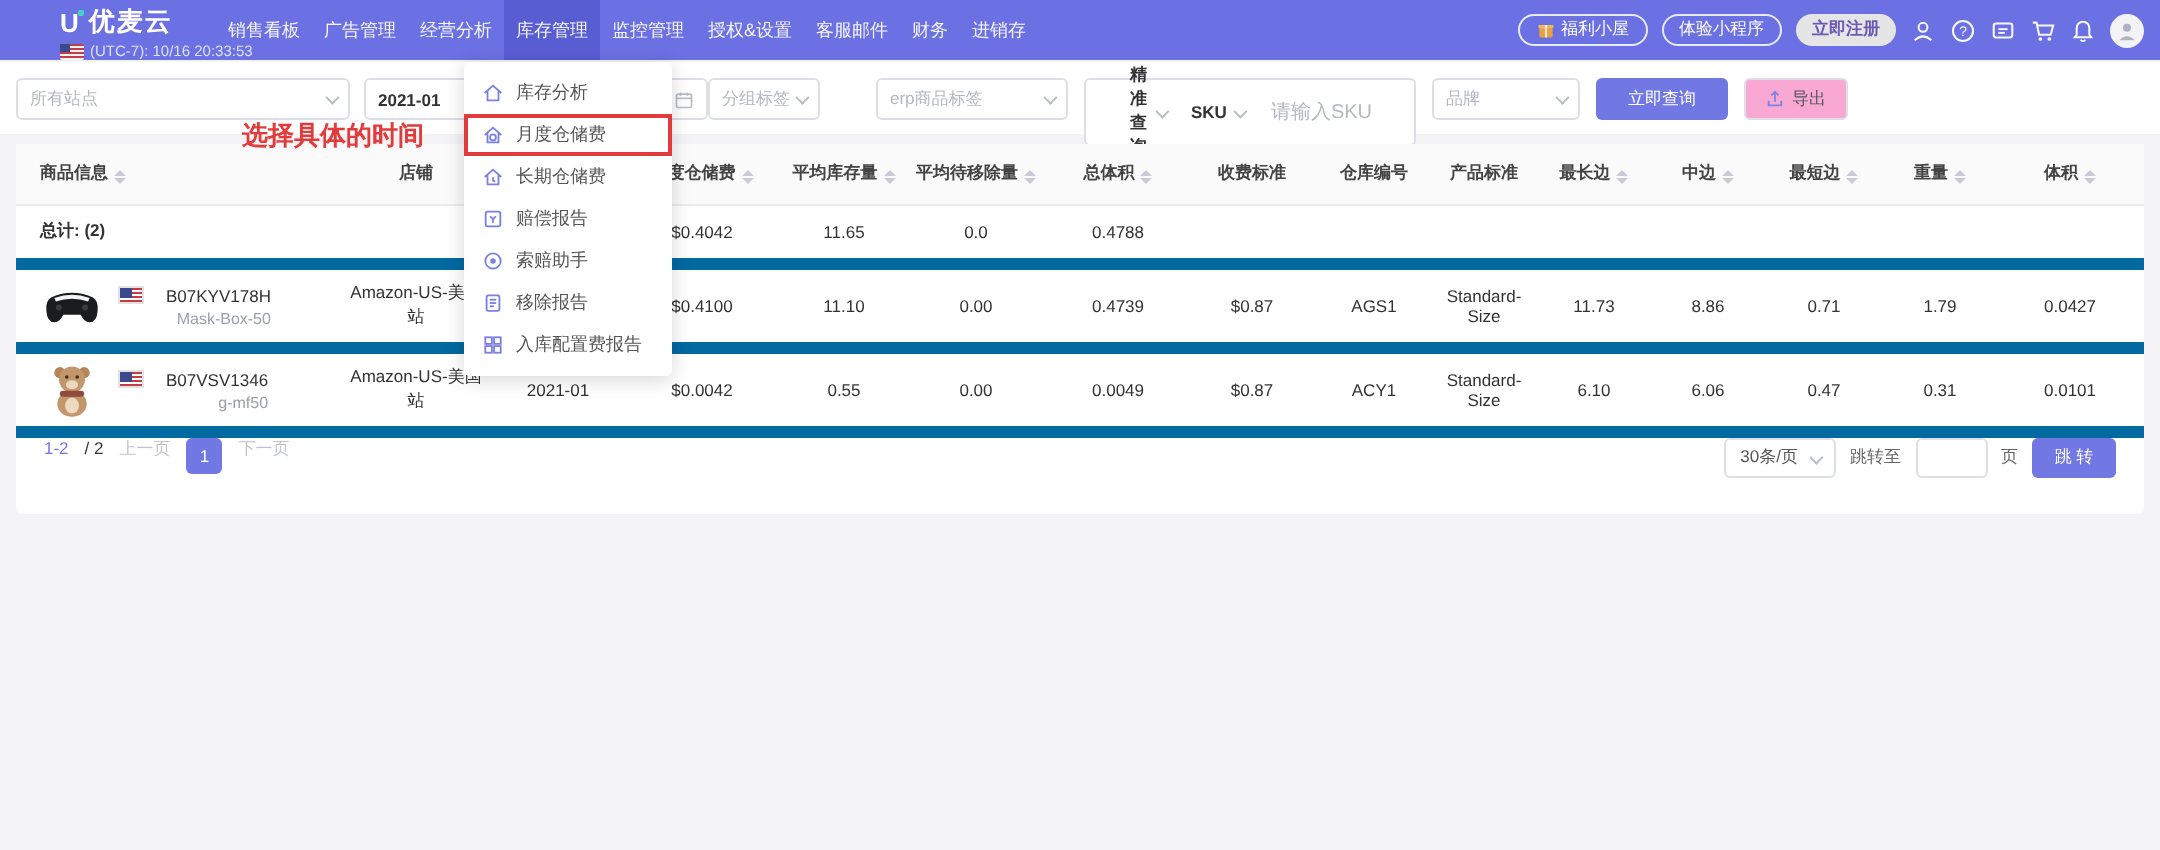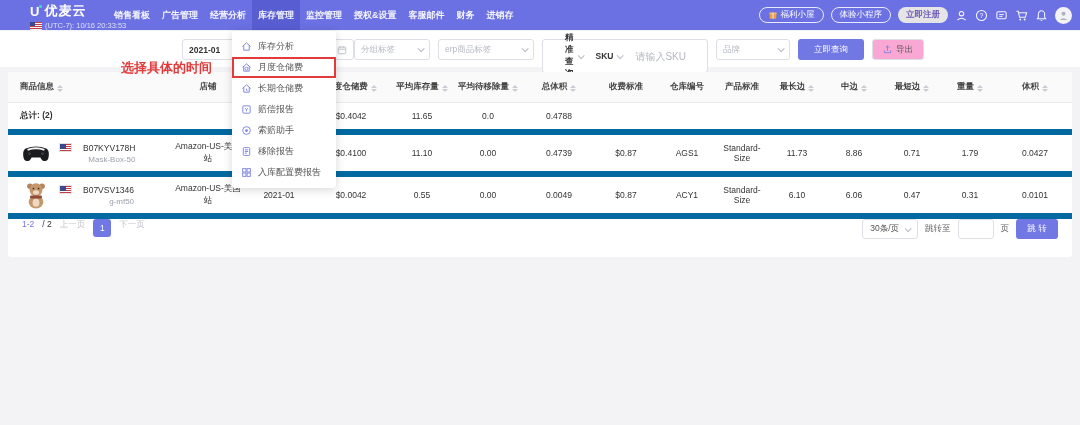--- a/index.html
+++ b/index.html
@@ -9,21 +9,21 @@
   
   .topbar{position:absolute;top:0;left:0;width:1080px;height:30px;background:#6b70e2;color:#fff;z-index:40}
   .brand{position:absolute;left:30px;top:2px}
   .brand .logo-row{display:flex;align-items:center;gap:4px;font-weight:bold;font-size:13px;letter-spacing:1px}
   .logo-u{display:inline-block;font-size:13px;font-weight:bold;position:relative}
   .logo-u:after{content:"";position:absolute;right:-2px;top:1px;width:3px;height:3px;background:#3fd6c3;border-radius:1px}
   .utc-row{display:flex;align-items:center;gap:3px;font-size:7.5px;color:rgba(255,255,255,.78);margin-top:1px}
   .flag{position:relative;width:12px;height:8px;background:repeating-linear-gradient(180deg,#c43c45 0 1px,#f4f4f4 1px 2px);border-radius:1px;flex:none}
   .flag:before{content:"";position:absolute;left:0;top:0;width:5px;height:4px;background:#3b4a8c}
   .nav{position:absolute;left:108px;top:0;height:30px;display:flex}
-  .nav-item{height:30px;line-height:30px;padding:0 6px;font-size:9px;font-weight:bold;color:rgba(255,255,255,.93);cursor:pointer;white-space:nowrap}
+  .nav-item{height:30px;line-height:30px;padding:0 6px;font-size:9px;font-weight:normal;color:rgba(255,255,255,.93);cursor:pointer;white-space:nowrap}
   .nav-item.active{background:#585dd2}
   .top-right{position:absolute;right:8px;top:0;height:30px;display:flex;align-items:center;gap:7px}
   .pill{border:1px solid rgba(255,255,255,.85);border-radius:9px;height:16px;display:flex;align-items:center;gap:3px;padding:0 8px;font-size:8.5px;white-space:nowrap}
   .pill.register{background:#e5e5e5;border:none;color:#6e59b8;font-weight:bold}
   .tico{width:13px;height:13px;display:block;opacity:.95}
   .avatar{width:17px;height:17px;border-radius:50%;background:#f3f3f6;display:flex;align-items:center;justify-content:center}
 
   
   .filterbar{position:absolute;top:31px;left:0;width:1080px;height:36px;background:#fff}
   .ctl{position:absolute;top:8px;height:21px;border:1px solid #dcdfe6;border-radius:3px;background:#fff;display:flex;align-items:center;padding:0 6px;font-size:8.5px;color:#333;cursor:pointer}
@@ -141,30 +141,34 @@
     <div class="avatar">
       <svg style="width:11px;height:11px;display:block" viewBox="0 0 12 12">
           <circle cx="6" cy="4.2" r="2.2" fill="#aeb3c4"></circle>
           <path d="M1.8 11 Q6 6.8 10.2 11 Z" fill="#aeb3c4"></path>
         </svg>
     </div>
   </div>
 </div>
 
 <div class="filterbar">
+  <div class="ctl" style="left:8px;width:167px">
+    <span class="ph">所有站点</span>
+    <span class="chev"></span>
+  </div>
   <div class="ctl" style="left:182px;width:172px;font-weight:bold">
     <span>2021-01</span>
     <svg style="width:10px;height:10px;margin-left:auto" viewBox="0 0 12 12">
         <rect x="1.5" y="2.5" width="9" height="8" rx="1" fill="none" stroke="#b8bcc6" stroke-width="1"></rect>
         <line x1="1.5" y1="5" x2="10.5" y2="5" stroke="#b8bcc6" stroke-width="1"></line>
         <line x1="4" y1="1.5" x2="4" y2="3.5" stroke="#b8bcc6" stroke-width="1"></line>
         <line x1="8" y1="1.5" x2="8" y2="3.5" stroke="#b8bcc6" stroke-width="1"></line>
       </svg>
   </div>
-  <div class="ctl" style="left:354px;width:76px">
+  <div class="ctl" style="left:354px;width:56px">
     <span class="ph">分组标签</span>
     <span class="chev"></span>
   </div>
   <div class="ctl" style="left:438px;width:96px">
     <span class="ph">erp商品标签</span>
     <span class="chev"></span>
   </div>
   <div class="ctl grp" style="left:542px;width:166px">
     <div class="seg">
       <span>精准查询</span>

